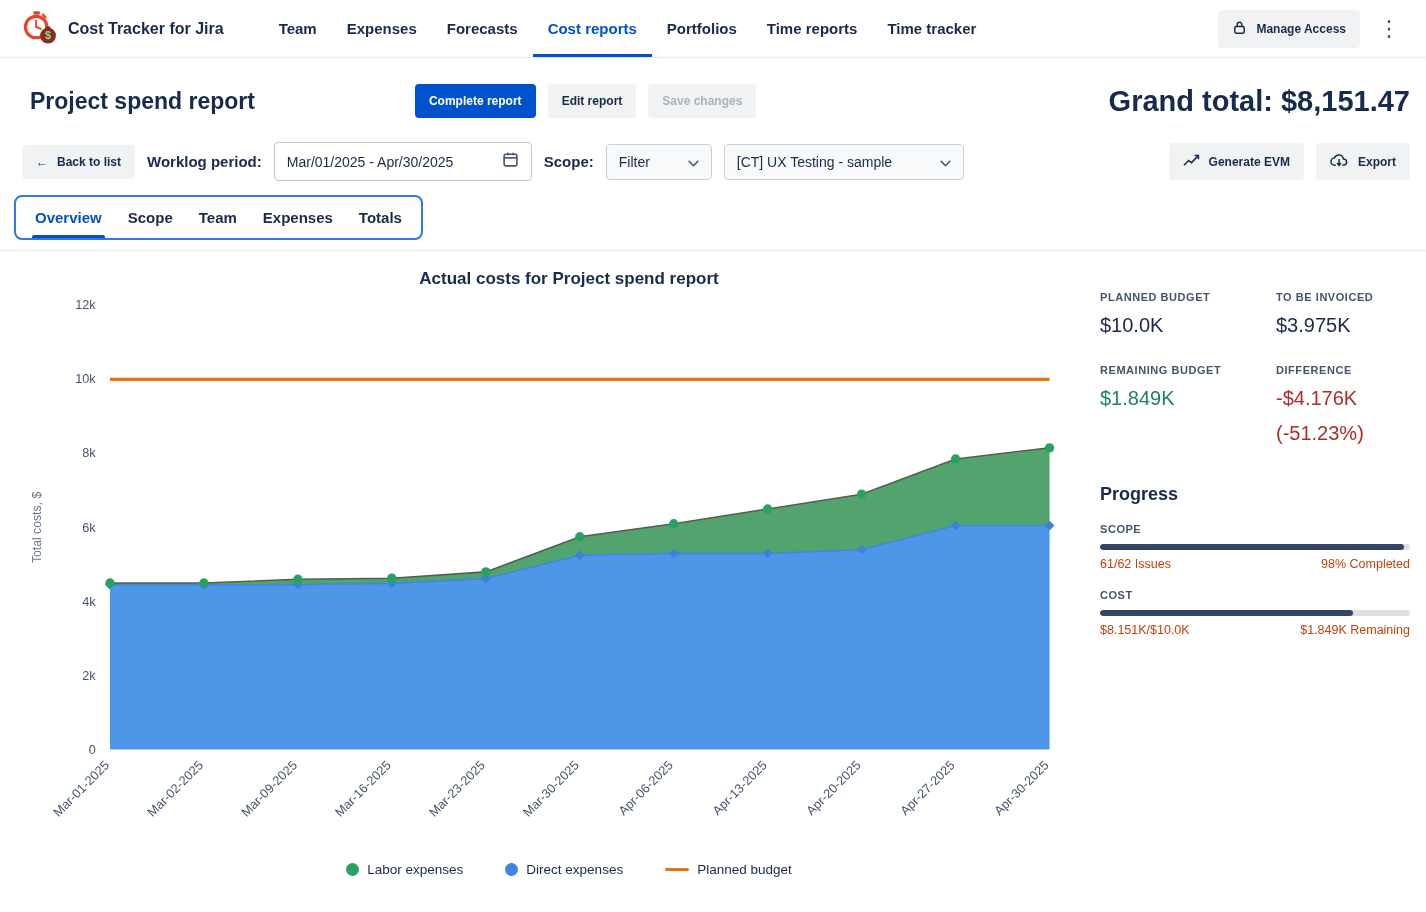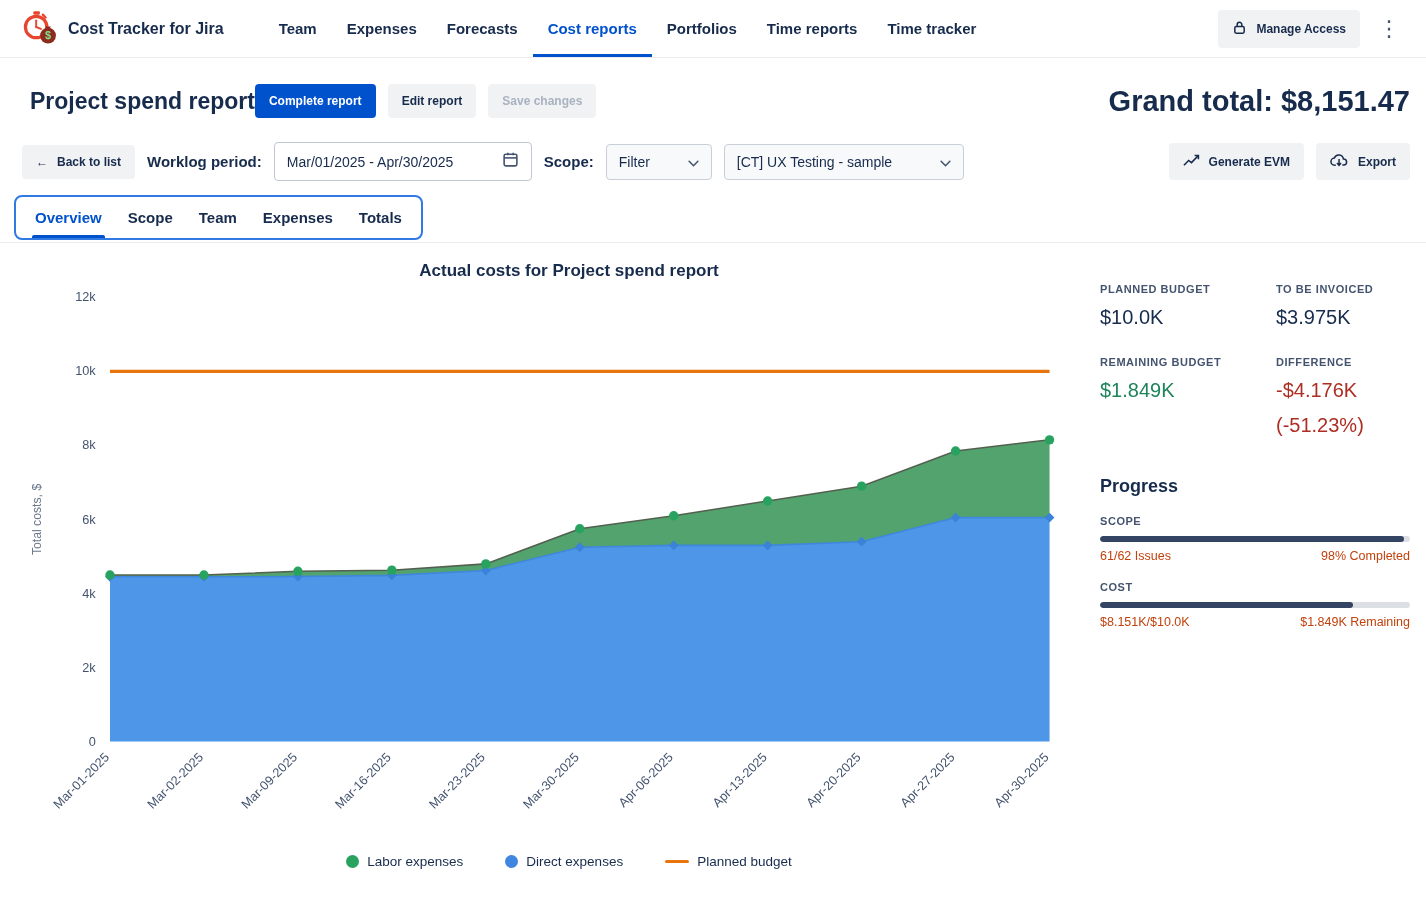--- a/index.html
+++ b/index.html
@@ -15,35 +15,35 @@
   .nav-item.active{color:#0052CC;border-bottom-color:#0052CC}
   .nav-right{margin-left:auto;display:flex;align-items:center;gap:8px}
   .btn{display:inline-flex;align-items:center;gap:9px;background:#F1F2F4;border:none;border-radius:4px;padding:10px 14px;font-size:12px;font-weight:600;color:#172B4D;font-family:inherit;cursor:pointer;white-space:nowrap}
   .btn-primary{background:#0052CC;color:#fff}
   .btn-disabled{color:#A9B2C0;cursor:default}
   .kebab{font-size:22px;color:#44546F;padding:2px 10px;cursor:pointer;line-height:1}
 
   
   .report-header{display:flex;align-items:center;padding:26px 16px 8px 30px}
   .page-title{font-size:23px;font-weight:700;white-space:nowrap}
-  .header-actions{display:flex;gap:12px;}
+  .header-actions{display:flex;gap:12px;margin-left:160px}
   .grand-total{margin-left:auto;font-size:29px;font-weight:700;white-space:nowrap}
 
   
   .controls{display:flex;align-items:center;gap:12px;padding:16px 16px 8px 22px}
   .ctl-label{font-size:15px;font-weight:600;white-space:nowrap}
   .date-input{display:flex;align-items:center;gap:10px;border:1px solid #C1C7D0;border-radius:4px;background:#fff;padding:8px 12px;width:258px;cursor:text}
   .date-input input{border:none;outline:none;font-family:inherit;font-size:14px;color:#172B4D;width:100%;background:transparent}
   .select{display:flex;align-items:center;justify-content:space-between;border:1px solid #C9CFD8;background:#F8F9FA;border-radius:4px;padding:9px 12px;font-size:14px;font-weight:500;cursor:pointer;white-space:nowrap}
   .select.filter{width:106px}
   .select.project{width:240px}
   .spacer{flex:1}
 
   
-  .tabs-row{padding:6px 0 4px 14px;border-bottom:1px solid #EBECF0}
+  .tabs-row{padding:6px 0 12px 14px;border-bottom:1px solid #EBECF0}
   .tabs-highlight{display:inline-flex;border:2px solid #3179E3;border-radius:8px;padding:0 6px;margin-bottom:-2px;background:#fff}
   .tab{padding:12px 13px;font-size:15px;font-weight:600;color:#172B4D;cursor:pointer;position:relative;white-space:nowrap}
   .tab.active{color:#0052CC}
   .tab.active:after{content:"";position:absolute;left:10px;right:10px;bottom:0;height:3px;background:#0052CC;border-radius:2px 2px 0 0}
 
   
   .content{display:flex;align-items:flex-start}
   .chart-section{flex:1;min-width:0;padding:14px 0 0 4px}
   .chart-title{text-align:center;font-size:17px;font-weight:700;margin:4px 0 0 60px}
   svg.chart{display:block;width:100%}

